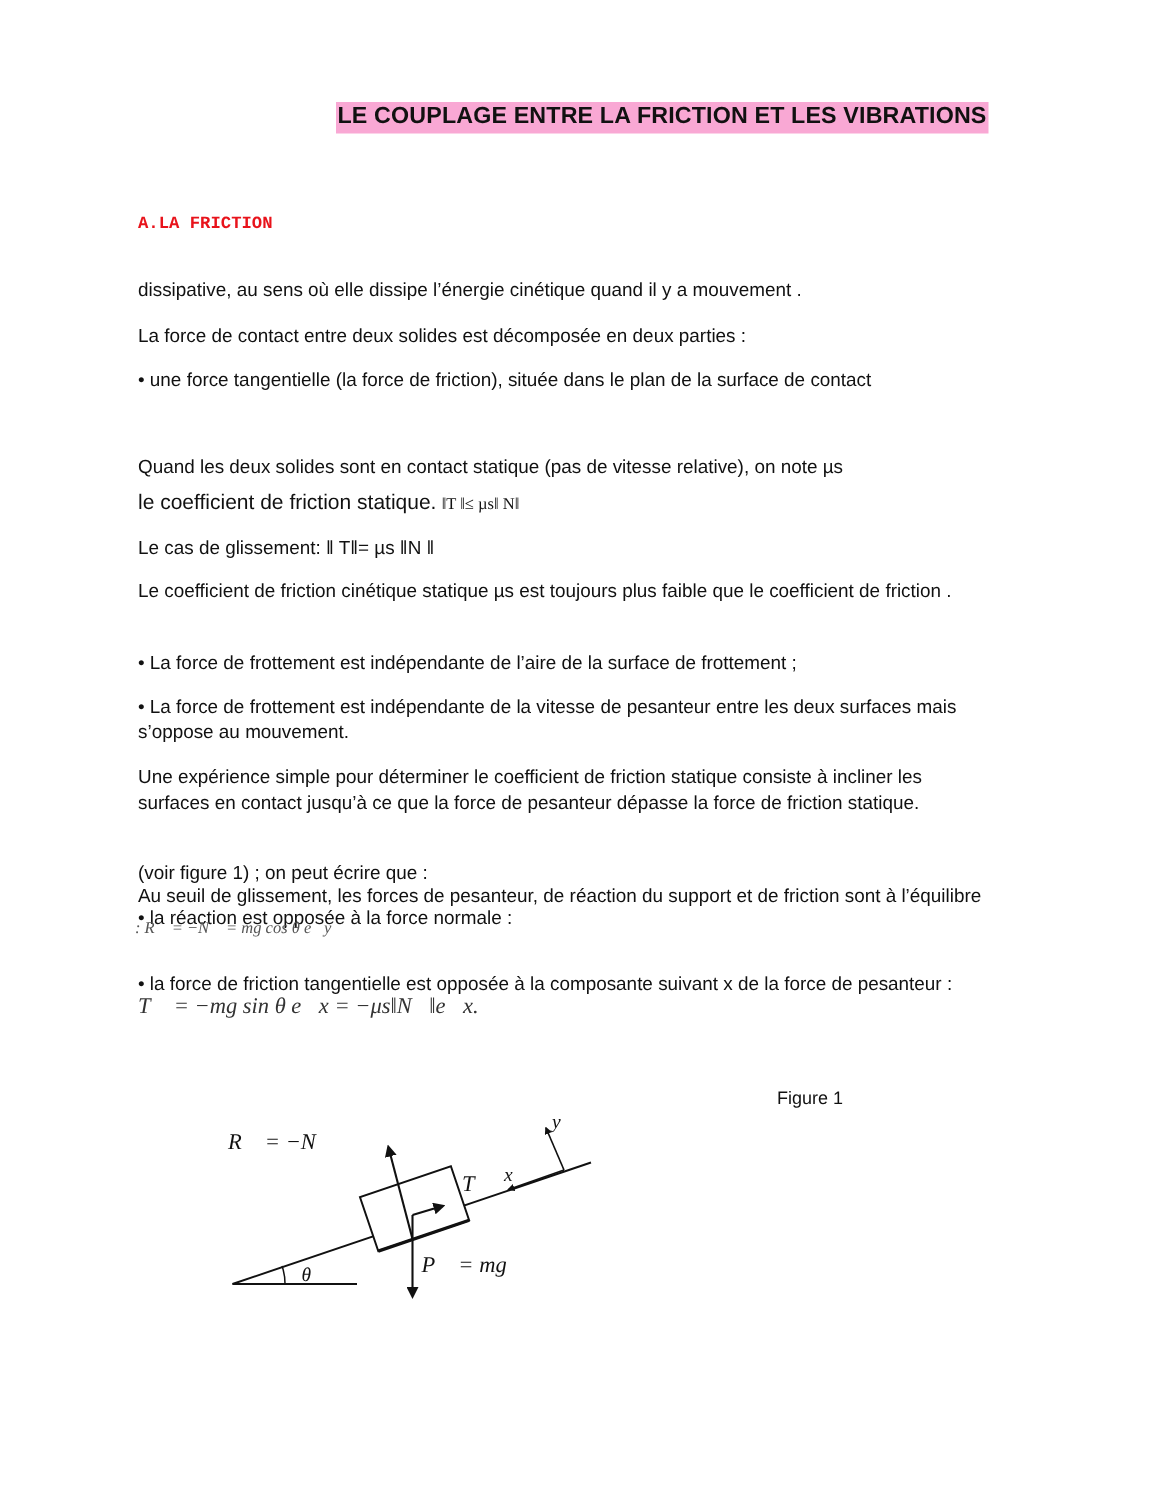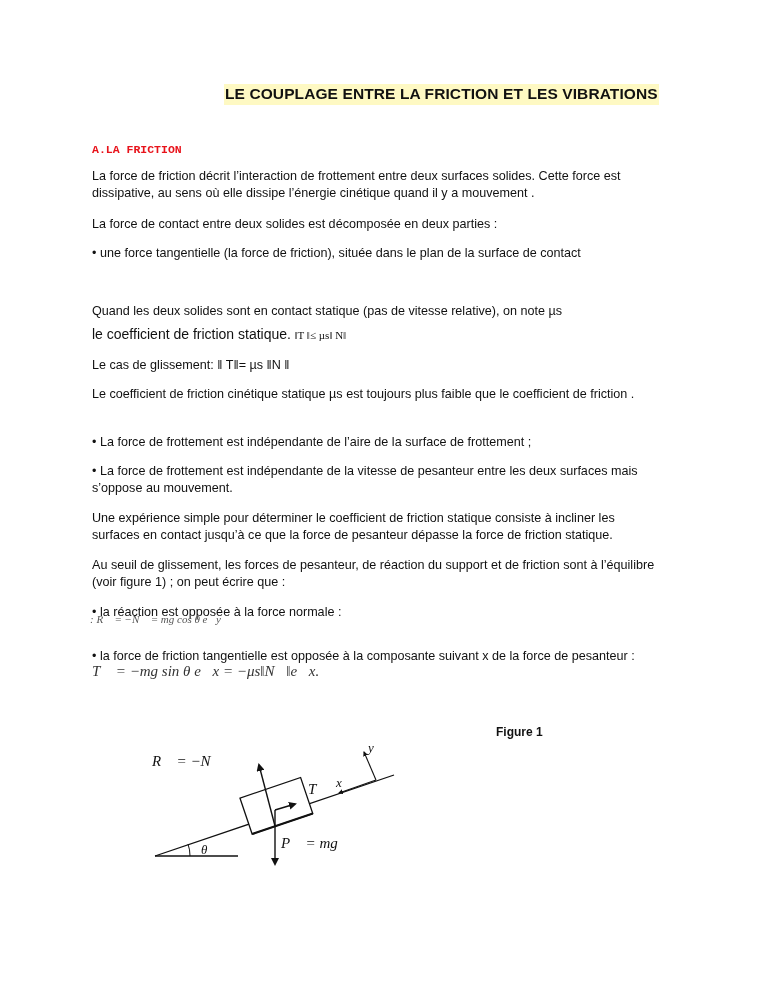--- a/index.html
+++ b/index.html
@@ -1,37 +1,36 @@
 <!DOCTYPE html>
 <html><head>
   <meta charset="utf-8">
   <style>
     html, body { margin: 0; padding: 0; background: #ffffff; }
     body { width: 768px; height: 994px; position: relative; overflow: hidden; font-family: "Liberation Sans", "DejaVu Sans", sans-serif; color: #111; }
     .page { position: absolute; left: 0; top: 0; width: 768px; height: 994px; }
     .abs { position: absolute; white-space: nowrap; }
-    .title { left: 224px; top: 84px; font-size: 15.5px; font-weight: bold; background: #fef9c3; padding: 1px 1px 2px 1px; letter-spacing: 0.1px; }
+    .title { left: 224px; top: 68px; font-size: 15.5px; font-weight: bold; background: #f9a8d4; padding: 1px 1px 2px 1px; letter-spacing: 0.1px; }
     .section { left: 92px; top: 143px; font-size: 11.5px; font-weight: bold; color: #e8131b; font-family: Liberation Mono, monospace; }
     .p { font-size: 12.6px; line-height: 17px; left: 92px; }
     .big { font-size: 14px; }
     .small { font-size: 11px; font-family: "Liberation Serif", "DejaVu Serif", serif; }
     .math { font-family: "Liberation Serif", "DejaVu Serif", serif; font-style: italic; color: #333; }
-    .figlabel { left: 496px; top: 725px; font-size: 12px; font-weight: bold; }
+    .figlabel { left: 518px; top: 725px; font-size: 12px; font-weight: normal; }
     svg text { font-family: "Liberation Serif", "DejaVu Serif", serif; font-style: italic; }
   </style>
 </head>
 <body>
 
 <div class="page">
 
   <div class="abs title">LE COUPLAGE ENTRE LA FRICTION ET LES VIBRATIONS</div>
 
   <div class="abs section">A.LA FRICTION</div>
 
-  <div class="abs p" style="top:168px"> La force de friction décrit l’interaction de frottement entre deux surfaces solides. Cette force est</div>
   <div class="abs p" style="top:185px">dissipative, au sens où elle dissipe l’énergie cinétique quand il y a mouvement .</div>
 
   <div class="abs p" style="top:216px">La force de contact entre deux solides est décomposée en deux parties :</div>
   <div class="abs p" style="top:245px">• une force tangentielle (la force de friction), située dans le plan de la surface de contact</div>
   <div class="abs p" style="top:303px">Quand les deux solides sont en contact statique (pas de vitesse relative), on note µs</div>
 
   <div class="abs p" style="top:326px">
     <span class="big"> le coefficient de friction statique.</span>
     <span class="small">‖T ‖≤ µs‖ N‖</span>
   </div>
@@ -41,21 +40,21 @@
   <div class="abs p" style="top:386px">Le coefficient de friction cinétique statique µs est toujours plus faible que le coefficient de friction .</div>
 
   <div class="abs p" style="top:434px"> • La force de frottement est indépendante de l’aire de la surface de frottement ;</div>
 
   <div class="abs p" style="top:463px"> • La force de frottement est indépendante de la vitesse de pesanteur entre les deux surfaces mais</div>
   <div class="abs p" style="top:480px">s’oppose au mouvement.</div>
 
   <div class="abs p" style="top:510px">Une expérience simple pour déterminer le coefficient de friction statique consiste à incliner les</div>
   <div class="abs p" style="top:527px">surfaces en contact jusqu’à ce que la force de pesanteur dépasse la force de friction statique.</div>
 
-  <div class="abs p" style="top:557px">Au seuil de glissement, les forces de pesanteur, de réaction du support et de friction sont à l’équilibre</div>
+  <div class="abs p" style="top:589px">Au seuil de glissement, les forces de pesanteur, de réaction du support et de friction sont à l’équilibre</div>
   <div class="abs p" style="top:574px">(voir figure 1) ; on peut écrire que :</div>
 
   <div class="abs p" style="top:604px">• la réaction est opposée à la force normale :</div>
 
   <div class="abs math" style="left:90px; top:613px; font-size:11px; color:#555;">: R⃗ = −N⃗ = mg cos θ e⃗y</div>
 
   <div class="abs p" style="top:648px">• la force de friction tangentielle est opposée à la composante suivant x de la force de pesanteur :</div>
 
   <div class="abs math" style="left:92px; top:663px; font-size:15px;font-style:italic;">T⃗ = −mg sin θ e⃗x = −μs‖N⃗‖e⃗x.</div>
 

